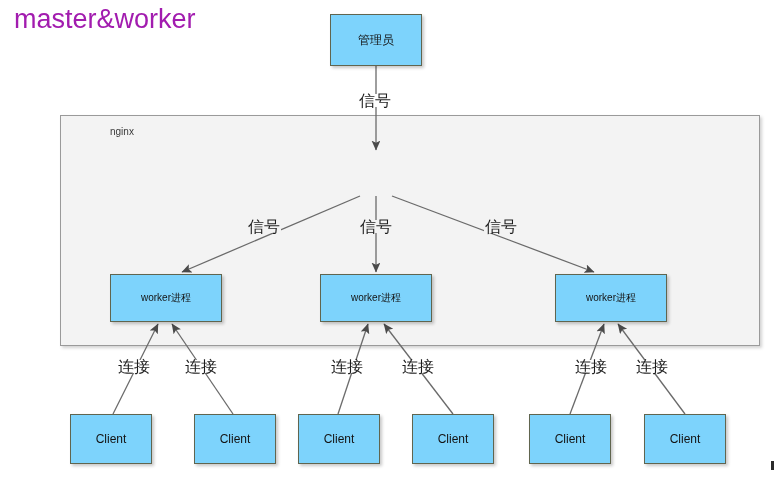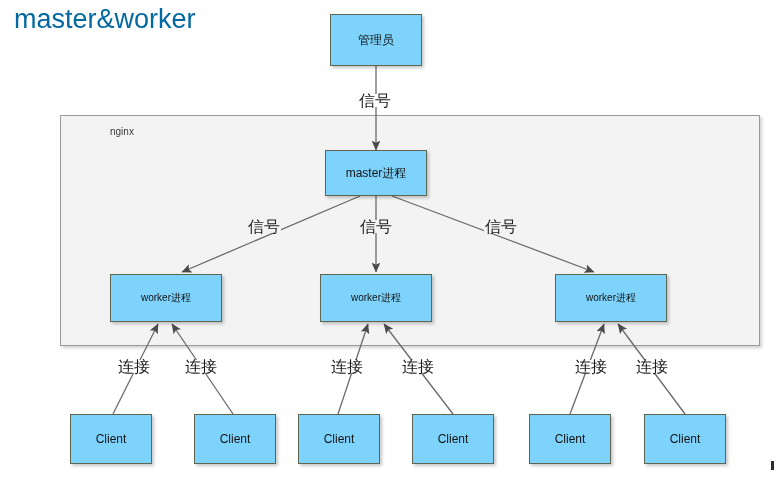--- a/index.html
+++ b/index.html
@@ -13,21 +13,21 @@
     height: 482px;
     background: #ffffff;
     font-family: "Liberation Sans", "DejaVu Sans", sans-serif;
     overflow: hidden;
   }
   #title {
     position: absolute;
     left: 14px;
     top: 4px;
     font-size: 27px;
-    color: #0369a1;
+    color: #a21caf;
     letter-spacing: 0px;
     font-weight: 400;
     white-space: nowrap;
   }
   
   #nginx-container {
     position: absolute;
     left: 60px;
     top: 115px;
     width: 700px;
@@ -117,23 +117,20 @@
       <line x1="453" y1="414" x2="384" y2="324" marker-end="url(#arrow)"></line>
       <line x1="570" y1="414" x2="604" y2="324" marker-end="url(#arrow)"></line>
       <line x1="685" y1="414" x2="618" y2="324" marker-end="url(#arrow)"></line>
     </g>
   </svg>
 
   <div class="node" style="left:330px; top:14px; width:92px; height:52px;">
     <span>管理员</span>
   </div>
 
-  <div class="node" style="left:325px; top:150px; width:102px; height:46px;">
-    <span>master进程</span>
-  </div>
 
   <div class="node small" style="left:110px; top:274px; width:112px; height:48px;">
     <span>worker进程</span>
   </div>
   <div class="node small" style="left:320px; top:274px; width:112px; height:48px;">
     <span>worker进程</span>
   </div>
   <div class="node small" style="left:555px; top:274px; width:112px; height:48px;">
     <span>worker进程</span>
   </div>

